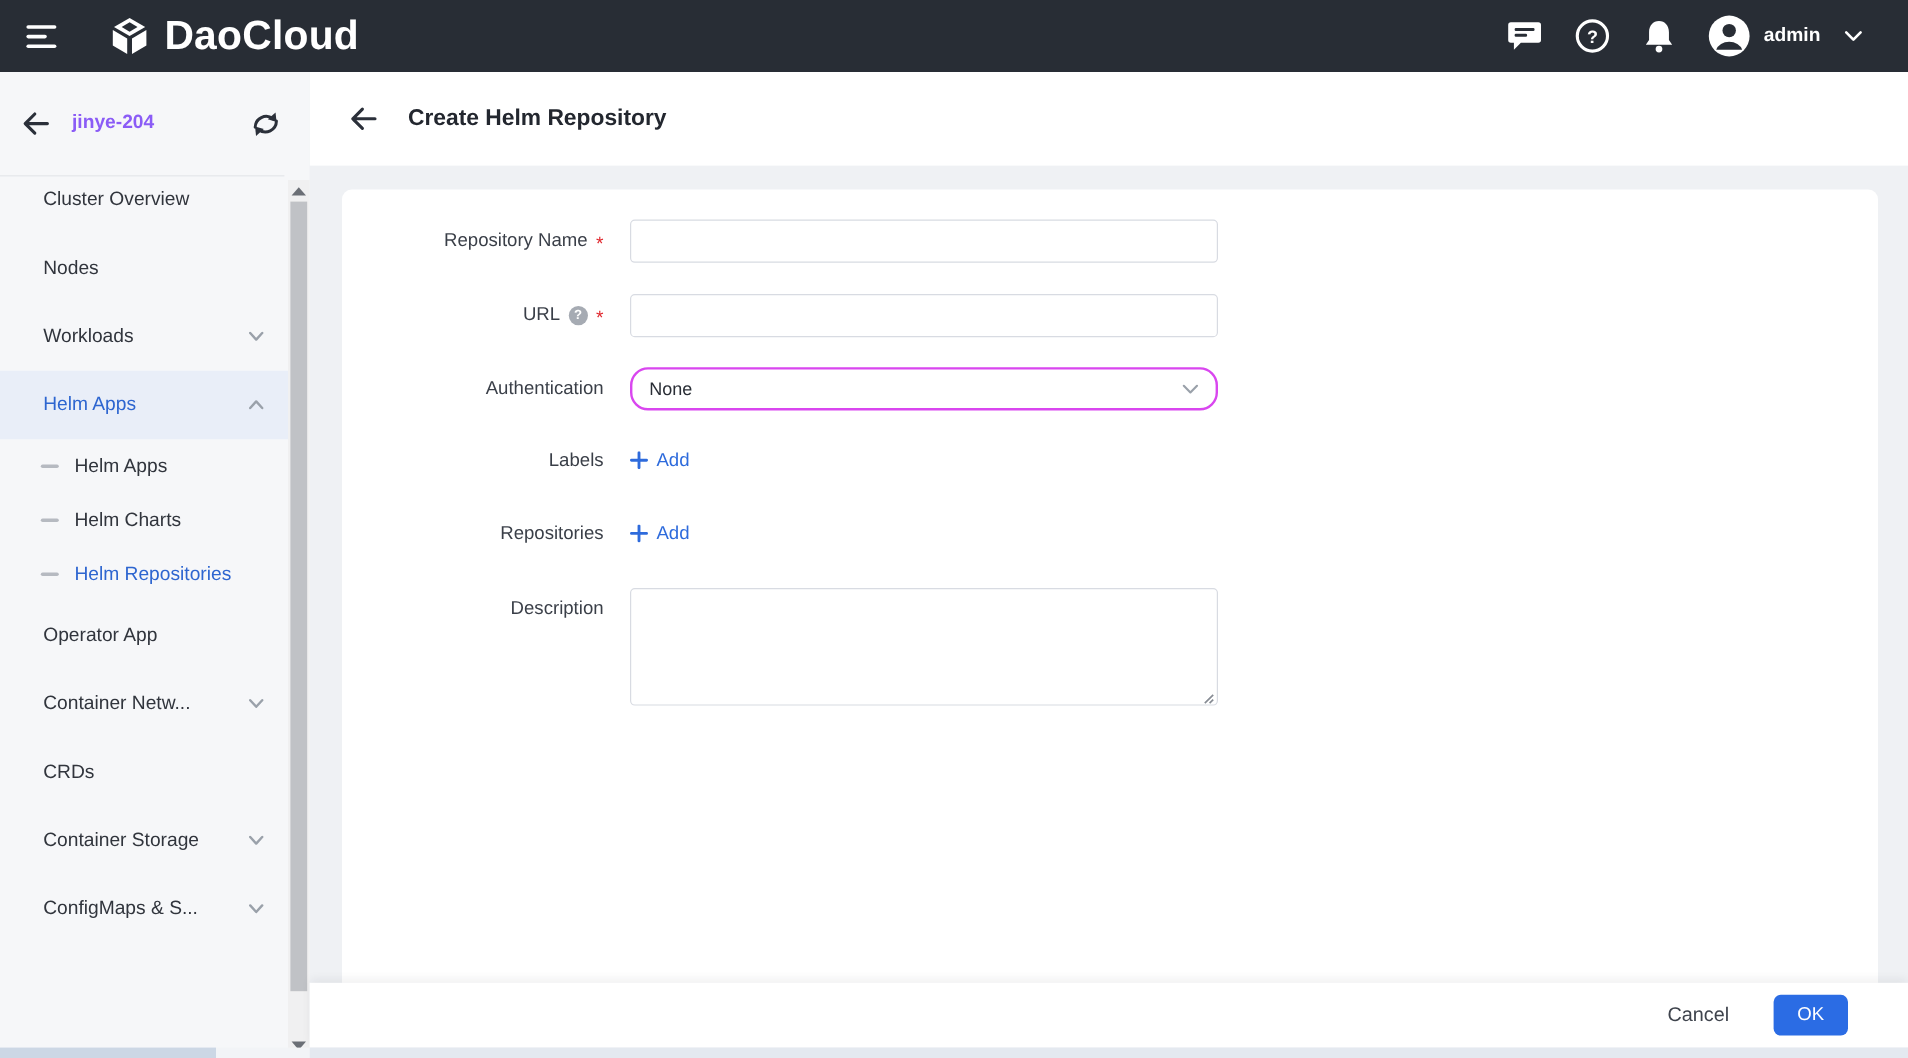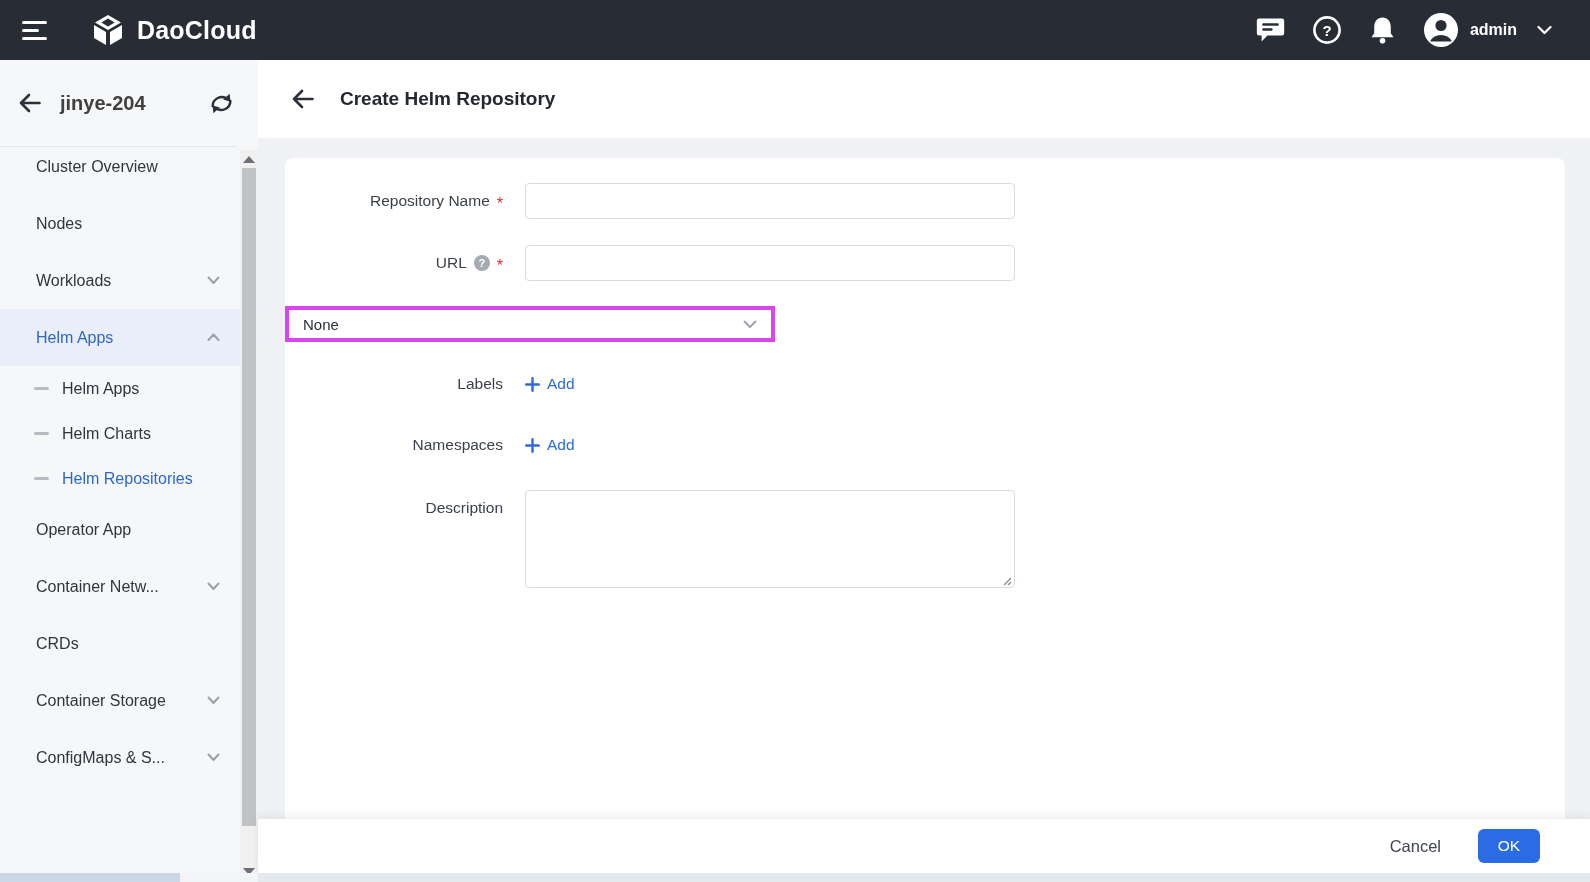--- a/index.html
+++ b/index.html
@@ -8,30 +8,30 @@
   .app { position:relative; width:1590px; height:882px; background:#eff1f4; overflow:hidden; }
 
   
   .topbar { position:absolute; top:0; left:0; width:100%; height:60px; background:#282d35; display:flex; align-items:center; z-index:30; }
   .hamburger { margin-left:22px; width:26px; display:flex; flex-direction:column; gap:5px; cursor:pointer; }
   .hamburger i { display:block; height:3px; background:#fff; border-radius:2px; }
   .hamburger i:nth-child(1){ width:25px; }
   .hamburger i:nth-child(2){ width:17px; }
   .hamburger i:nth-child(3){ width:25px; }
   .brand { display:flex; align-items:center; gap:11px; margin-left:42px; cursor:pointer; }
-  .brand-name { color:#fff; font-size:25px; font-weight:700; letter-spacing:.2px; }
+  .brand-name { color:#fff; font-size:34px; font-weight:700; letter-spacing:.2px; }
   .topbar-right { margin-left:auto; display:flex; align-items:center; margin-right:38px; }
   .tb-icon { display:flex; align-items:center; justify-content:center; margin-left:27px; cursor:pointer; }
   .username { color:#fff; font-size:16px; font-weight:600; margin-left:11px; }
   .user-chev { margin-left:20px; cursor:pointer; display:flex; align-items:center; }
 
   
   .sidebar { position:absolute; top:60px; left:0; width:258px; height:822px; background:#f6f7f9; z-index:10; }
   .sidebar-head { height:86px; display:flex; align-items:center; padding:0 24px 0 18px; }
-  .cluster-name { margin-left:18px; font-size:20px; font-weight:600; color:#404040; }
+  .cluster-name { margin-left:18px; font-size:16px; font-weight:600; color:#8b5cf6; }
   .switch-btn { margin-left:auto; cursor:pointer; display:flex; align-items:center; }
   .side-divider { height:1px; background:#e4e6ea; width:237px; }
   .menu { position:absolute; top:78px; left:0; width:240px; }
   .mi { height:57px; display:flex; align-items:center; padding:0 20px 0 36px; font-size:16px; color:#31353d; cursor:pointer; }
   .mi .chev { margin-left:auto; display:flex; }
   .mi.active-parent { background:#e9eef8; color:#2e66d0; }
   .mi-sub { height:45px; display:flex; align-items:center; padding:0 20px 0 34px; font-size:16px; color:#31353d; cursor:pointer; }
   .dash { width:15px; height:3px; background:#b6bac1; border-radius:2px; margin-right:13px; flex:none; }
   .mi-sub.active { color:#2e66d0; }
   
@@ -48,21 +48,21 @@
 
   .card { position:absolute; left:27px; top:98px; width:1280px; height:672px; background:#fff; border-radius:8px; }
   .form { padding-top:25px; }
   .row { display:flex; }
   .lbl { width:240px; display:flex; justify-content:flex-end; align-items:center; gap:7px; padding-right:22px; font-size:15.5px; color:#3a3f48; }
   .lbl.top { align-items:flex-start; padding-top:9px; }
   .req { color:#e0282e; font-size:16px; line-height:1; position:relative; top:3px; }
   .q-badge { width:16px; height:16px; border-radius:50%; background:#a6abb3; color:#fff; font-size:11px; font-weight:700; display:flex; align-items:center; justify-content:center; cursor:pointer; flex:none; }
   .ctl { width:490px; position:relative; }
   .txt-input { width:490px; height:36px; border:1px solid #d8dbe2; border-radius:4px; padding:0 12px; font-size:15px; color:#272b33; background:#fff; outline:none; font-family:inherit; }
-  .select { width:490px; height:36px; border:4px solid #d946ef; border-radius:0; display:flex; align-items:center; justify-content:space-between; padding:0 14px; cursor:pointer; background:#fff; }
+  .select { width:490px; height:36px; border:2px solid #d946ef; border-radius:15px; display:flex; align-items:center; justify-content:space-between; padding:0 14px; cursor:pointer; background:#fff; }
   .select-val { font-size:15px; color:#2a2e36; }
   .add-link { display:inline-flex; align-items:center; gap:7px; color:#2e6bdc; font-size:15.5px; cursor:pointer; height:24px; }
   .textarea { width:490px; height:98px; border:1px solid #d8dbe2; border-radius:4px; padding:8px 12px; font-size:15px; color:#272b33; resize:none; outline:none; font-family:inherit; }
   .resize-handle { position:absolute; right:3px; bottom:6px; cursor:nwse-resize; line-height:0; }
   .r1{margin-bottom:26px}.r2{margin-bottom:25px}.r3{margin-bottom:30px}.r4{margin-bottom:37px}.r5{margin-bottom:33px}
   .row-add { height:24px; align-items:center; }
 
   
   .footer { position:absolute; left:258px; right:0; bottom:9px; height:54px; background:#fff; box-shadow:0 -3px 8px rgba(31,35,41,.07); display:flex; align-items:center; justify-content:flex-end; padding-right:50px; z-index:20; }
   .cancel-btn { font-size:16.5px; color:#3f444d; margin-right:37px; cursor:pointer; background:none; border:none; font-family:inherit; }
@@ -254,20 +254,23 @@
             <span>URL</span>
             <span class="q-badge">?</span>
             <span class="req">*</span>
           </div>
           <div class="ctl">
             <input class="txt-input" type="text" value="" style="">
           </div>
         </div>
 
         <div class="row r3">
+          <div class="lbl">
+            <span>Authentication</span>
+          </div>
           <div class="ctl">
             <div class="select">
               <span class="select-val">None</span>
               <span style="display:flex;">
                 <svg width="14" height="9" viewBox="0 0 14 9">
                     <polyline points="1.5,1.5 7,7 12.5,1.5" fill="none" stroke="#9aa1aa" stroke-width="1.8" stroke-linecap="round" stroke-linejoin="round"></polyline>
                   </svg>
               </span>
             </div>
           </div>
@@ -284,21 +287,21 @@
                     <path d="M7.5 1.2 v12.6 M1.2 7.5 h12.6" stroke="#2e6bdc" stroke-width="2.4" stroke-linecap="round"></path>
                   </svg>
               </span>
               <span>Add</span>
             </span>
           </div>
         </div>
 
         <div class="row r5 row-add">
           <div class="lbl">
-            <span>Namespaces</span>
+            <span>Repositories</span>
           </div>
           <div class="ctl">
             <span class="add-link">
               <span style="display:flex;">
                 <svg width="15" height="15" viewBox="0 0 15 15">
                     <path d="M7.5 1.2 v12.6 M1.2 7.5 h12.6" stroke="#2e6bdc" stroke-width="2.4" stroke-linecap="round"></path>
                   </svg>
               </span>
               <span>Add</span>
             </span>

